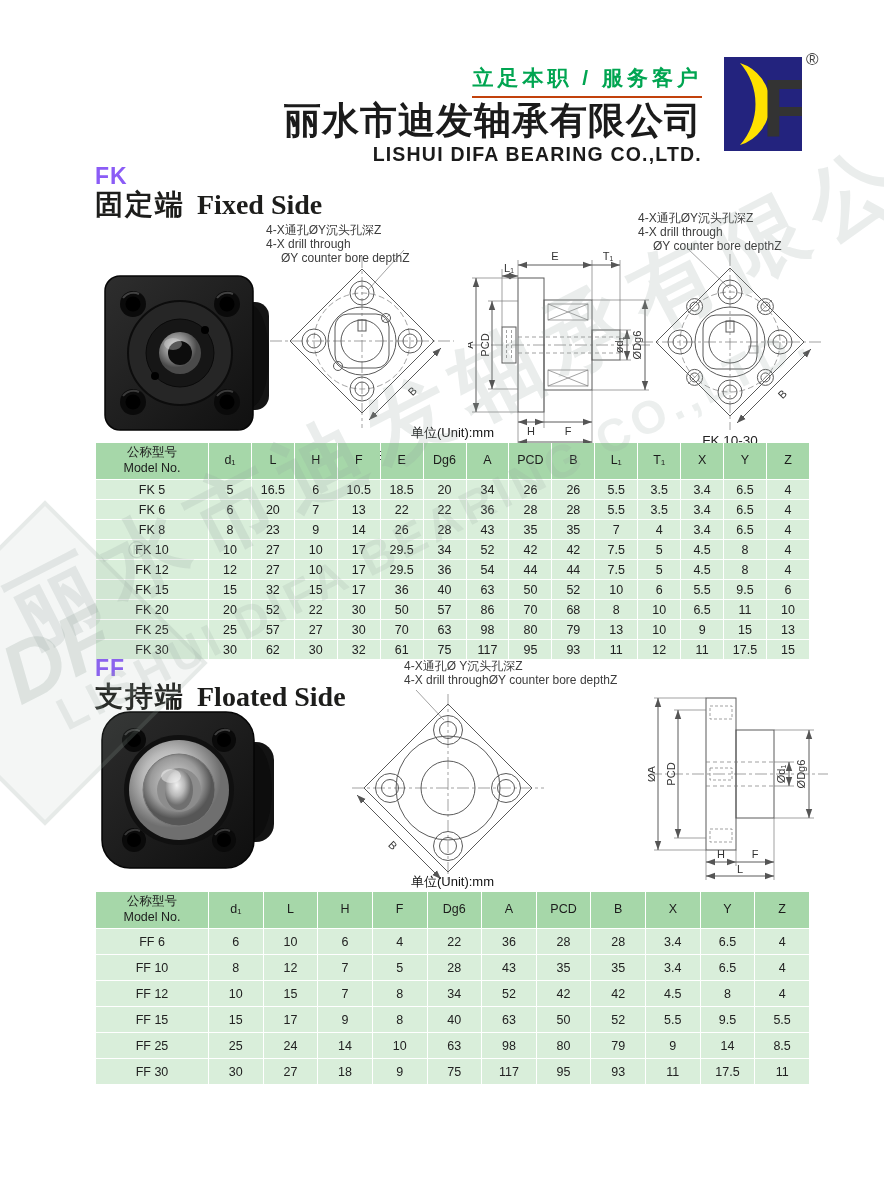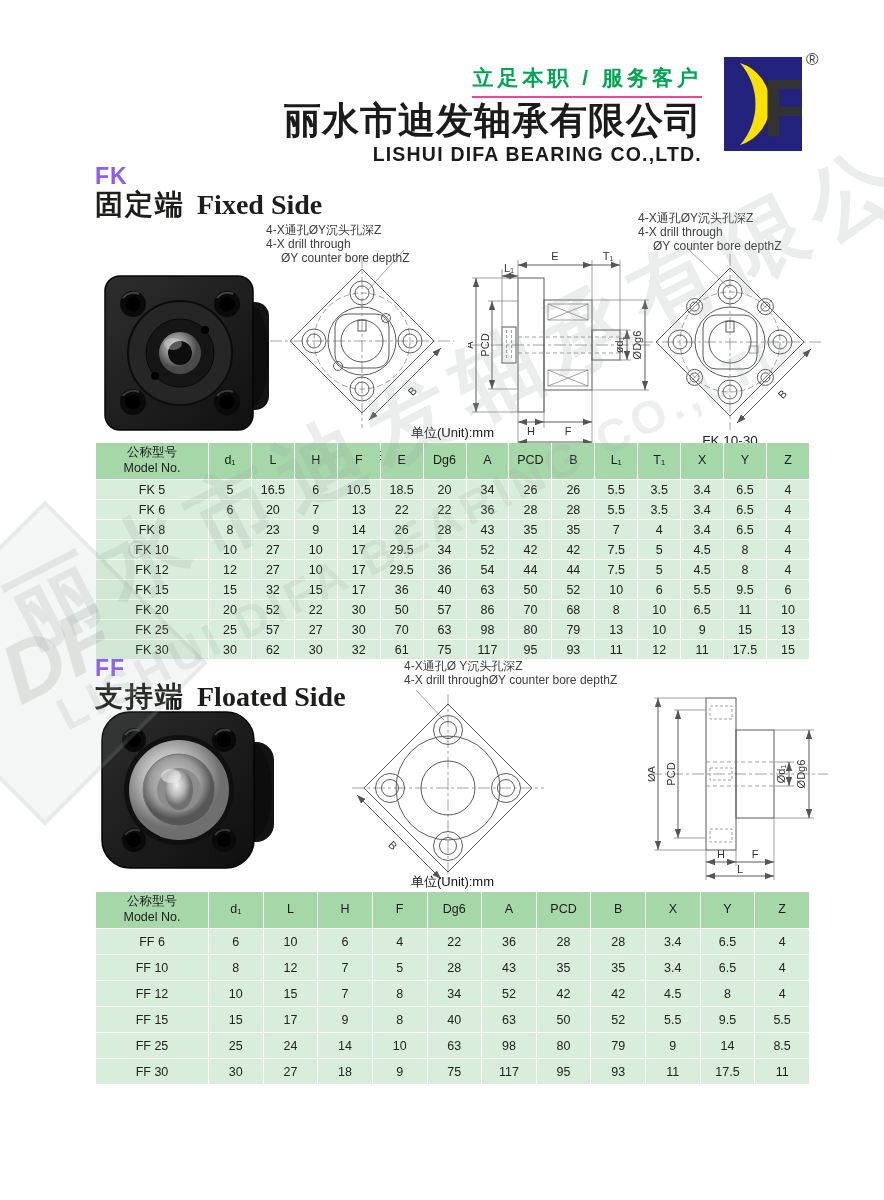--- a/index.html
+++ b/index.html
@@ -14,21 +14,21 @@
            transform:rotate(-27deg); transform-origin:0 50%; }
   .wm-logo { left:-70px; top:548px; width:230px; height:230px; background:rgba(150,166,158,0.10);
              border:4px solid rgba(150,166,158,0.14); transform:rotate(45deg); }
   .wm-logo span { position:absolute; left:58px; top:48px; transform:rotate(-72deg); font-size:84px;
              font-style:italic; color:rgba(150,166,158,0.25); }
   .wm-reg { left:128px; top:536px; font-size:24px; color:rgba(150,166,158,0.35); font-weight:normal; }
 
   
   .header-text { position:absolute; left:0; top:64px; width:702px; text-align:right; z-index:2; }
   .slogan { display:inline-block; color:#00a551; font-size:21px; font-weight:bold; letter-spacing:4px;
-            padding-bottom:4px; border-bottom:2px solid #ec4899; }
+            padding-bottom:4px; border-bottom:2px solid #c2410c; }
   .company-cn { font-size:37px; font-weight:bold; color:#1b1b1b; letter-spacing:1px; margin-top:3px; line-height:1.1; }
   .company-en { font-size:19.5px; font-weight:bold; color:#1b1b1b; letter-spacing:1.2px; margin-top:1px; }
   .logo { position:absolute; left:724px; top:57px; width:78px; height:94px; z-index:2; }
   .registered-mark { position:absolute; left:806px; top:50px; font-size:17px; color:#444; z-index:2; }
 
   
   .sec-code { position:absolute; font-size:23px; font-weight:900; color:#8b5cf6; letter-spacing:1px; z-index:2; }
   .sec-title { position:absolute; font-size:28px; font-weight:bold; color:#1d1d1b; z-index:2;font-family:Liberation Serif, serif; }
   .sec-title .cn { margin-right:12px; letter-spacing:2px; }
   #fk-code { left:95px; top:163px; } #fk-title { left:95px; top:186px; }

